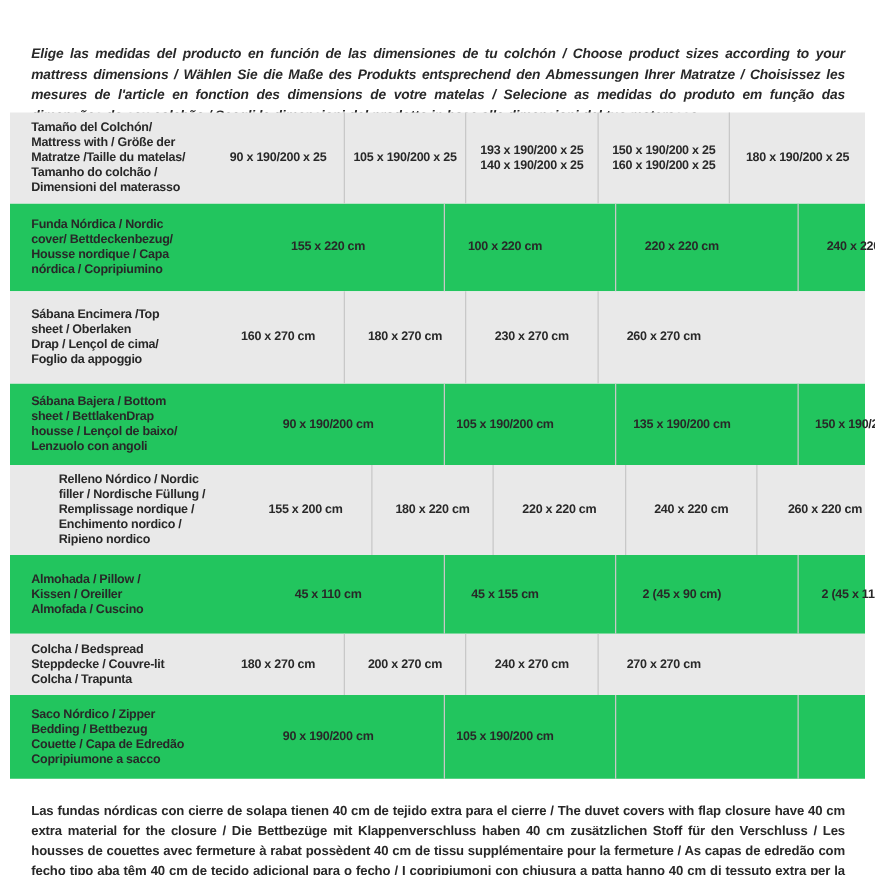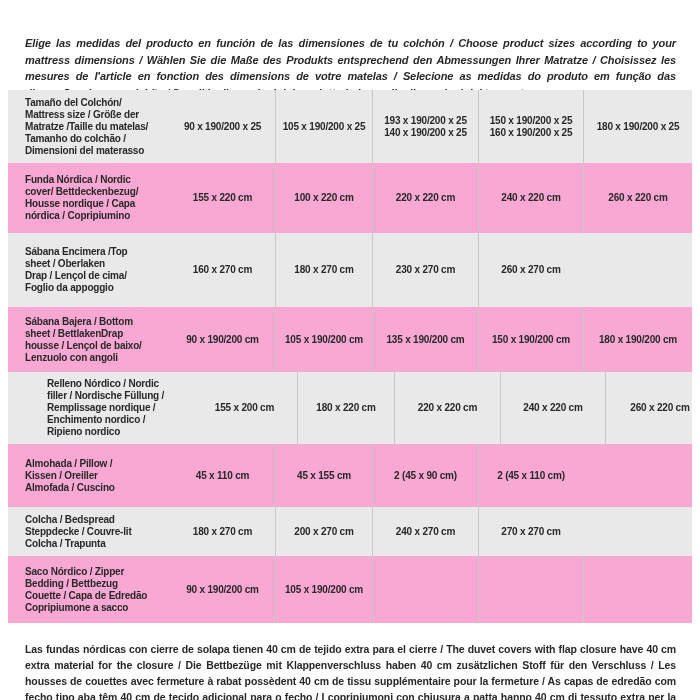--- a/index.html
+++ b/index.html
@@ -3,21 +3,21 @@
 <meta charset="utf-8">
 <style>
   html,body{margin:0;padding:0;background:#fff;}
   .page{position:relative;width:700px;height:700px;background:#fff;overflow:hidden;
         font-family:"Liberation Sans",sans-serif;color:#282828;font-weight:bold;}
   .intro{position:absolute;left:25px;top:24px;width:651px;
          font-size:11px;line-height:16.5px;text-align:justify;letter-spacing:-0.1px;font-style:italic;}
   .sizes-table{position:absolute;left:8px;top:90px;width:684px;}
   .trow{display:grid;grid-template-columns:162px 105px 97px 106px 105px 109px;}
   .trow.stripe{background:#e9e9e9;}
-  .trow.plain{background:#f9a8d4;}
+  .trow.plain{background:#22c55e;gap:40px;}
   .r1{height:73px;} .r2{height:70px;} .r3{height:74px;} .r4{height:65px;}
   .r5{height:72px;padding-left:22px;} .r6{height:63px;} .r7{height:49px;} .r8{height:67px;}
   .cell{display:flex;align-items:center;font-size:10px;line-height:12px;
         white-space:pre-line;letter-spacing:-0.2px;}
   .cell.label{padding-left:17px;text-align:left;justify-content:flex-start;}
   .cell.val{justify-content:center;text-align:center;}
   .cell.bord{border-left:1px solid #c8c8c8;}
   .footnote{position:absolute;left:25px;top:630px;width:651px;
             font-size:10.5px;line-height:16px;text-align:justify;letter-spacing:-0.1px;}
 </style>
@@ -25,21 +25,21 @@
 <body>
 
 <div class="page">
 
   <p class="intro">Elige las medidas del producto en función de las dimensiones de tu colchón / Choose product sizes according to your mattress dimensions / Wählen Sie die Maße des Produkts entsprechend den Abmessungen Ihrer Matratze / Choisissez les mesures de l'article en fonction des dimensions de votre matelas / Selecione as medidas do produto em função das dimensões do seu colchão / Scegli le dimensioni del prodotto in base alle dimensioni del tuo materasso</p>
 
   <div class="sizes-table">
 
     <div class="trow stripe r1">
       <div class="cell label">Tamaño del Colchón/
-Mattress size / Größe der
+Mattress with / Größe der
 Matratze /Taille du matelas/
 Tamanho do colchão /
 Dimensioni del materasso</div>
       <div class="cell val">90 x 190/200 x 25</div>
       <div class="cell val bord">105 x 190/200 x 25</div>
       <div class="cell val bord">193 x 190/200 x 25
 140 x 190/200 x 25</div>
       <div class="cell val bord">150 x 190/200 x 25
 160 x 190/200 x 25</div>
       <div class="cell val bord">180 x 190/200 x 25</div>

